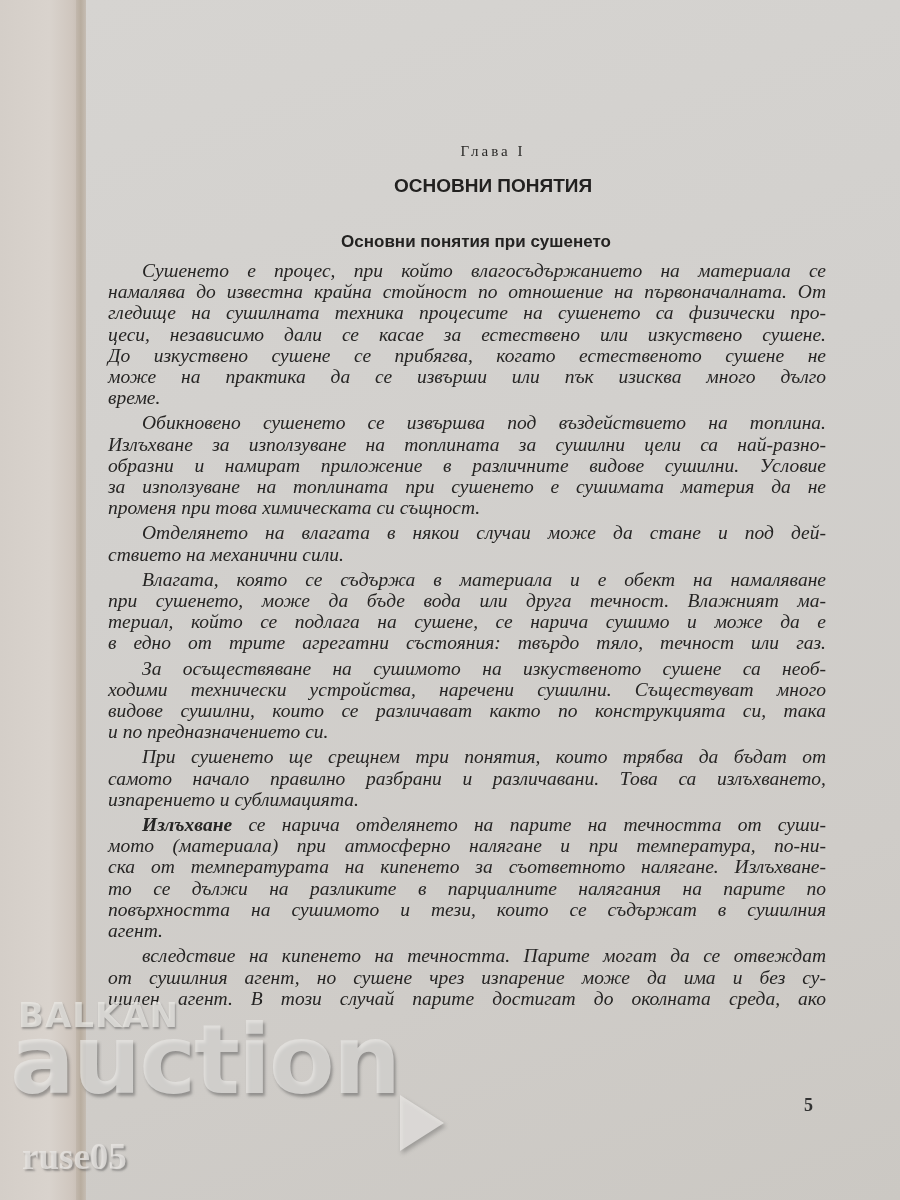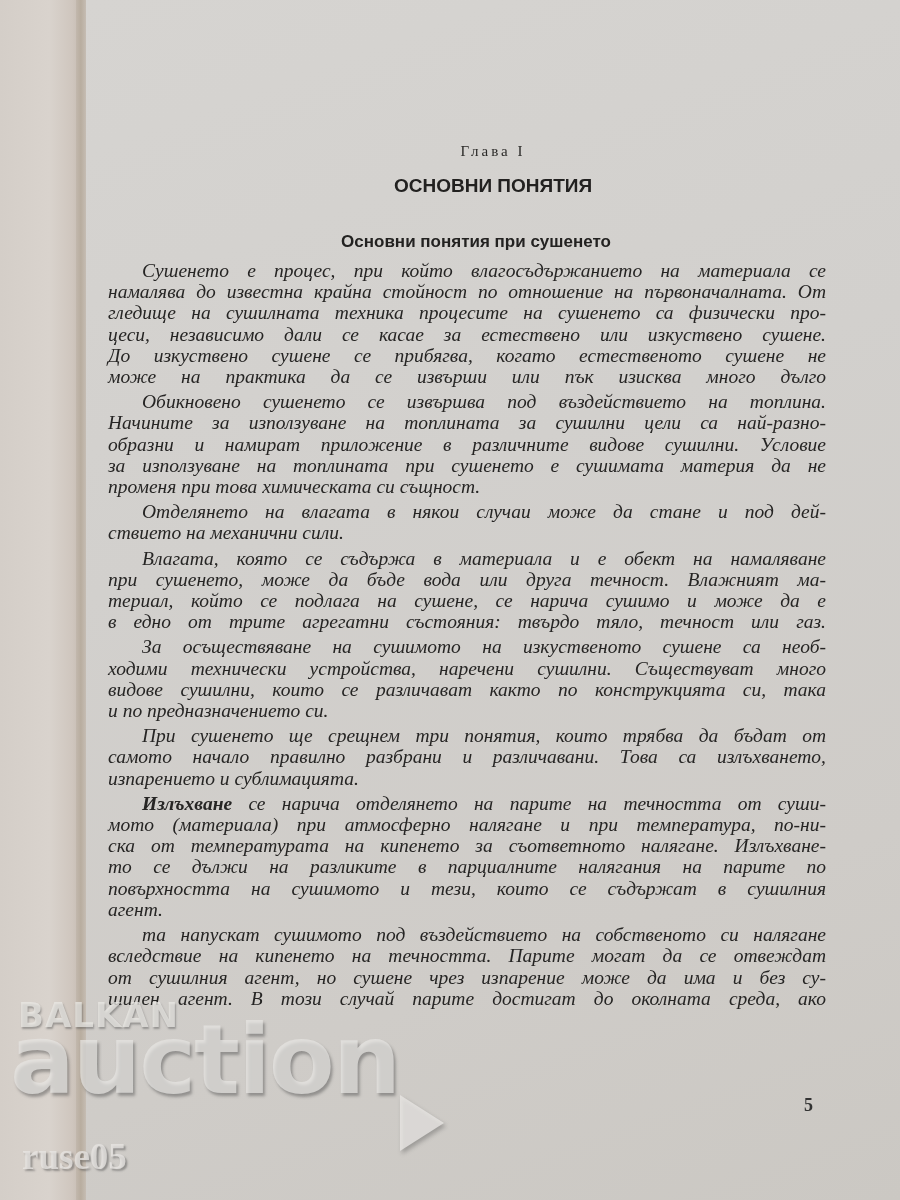--- a/index.html
+++ b/index.html
@@ -154,25 +154,26 @@
 
   <div class="body-text">
 
     <div class="para">
       <span class="line">Сушенето е процес, при който влагосъдържанието на материала се</span>
       <span class="line">намалява до известна крайна стойност по отношение на първоначалната. От</span>
       <span class="line">гледище на сушилната техника процесите на сушенето са физически про-</span>
       <span class="line">цеси, независимо дали се касае за естествено или изкуствено сушене.</span>
       <span class="line">До изкуствено сушене се прибягва, когато естественото сушене не</span>
       <span class="line">може на практика да се извърши или пък изисква много дълго</span>
+      <span class="line last">време.</span>
     </div>
 
     <div class="para">
       <span class="line">Обикновено сушенето се извършва под въздействието на топлина.</span>
-      <span class="line">Начините за използуване на топлината за сушилни цели са най-разно-</span>
+      <span class="line">Излъхване за използуване на топлината за сушилни цели са най-разно-</span>
       <span class="line">образни и намират приложение в различните видове сушилни. Условие</span>
       <span class="line">за използуване на топлината при сушенето е сушимата материя да не</span>
       <span class="line last">променя при това химическата си същност.</span>
     </div>
 
     <div class="para">
       <span class="line">Отделянето на влагата в някои случаи може да стане и под дей-</span>
       <span class="line last">ствието на механични сили.</span>
     </div>
 
@@ -199,21 +200,20 @@
     <div class="para">
       <span class="line"><span class="term">Излъхване</span><span> се нарича отделянето на парите на течността от суши-</span></span>
       <span class="line">мото (материала) при атмосферно налягане и при температура, по-ни-</span>
       <span class="line">ска от температурата на кипенето за съответното налягане. Излъхване-</span>
       <span class="line">то се дължи на разликите в парциалните налягания на парите по</span>
       <span class="line">повърхността на сушимото и тези, които се съдържат в сушилния</span>
       <span class="line last">агент.</span>
     </div>
 
     <div class="para">
-      <span class="line">та напускат сушимото под въздействието на собственото си налягане</span>
       <span class="line">вследствие на кипенето на течността. Парите могат да се отвеждат</span>
       <span class="line">от сушилния агент, но сушене чрез изпарение може да има и без су-</span>
       <span class="line">шилен агент. В този случай парите достигат до околната среда, ако</span>
     </div>
   </div>
 
   <div class="page-number">5</div>
 </div>
 
 <div class="watermark">

